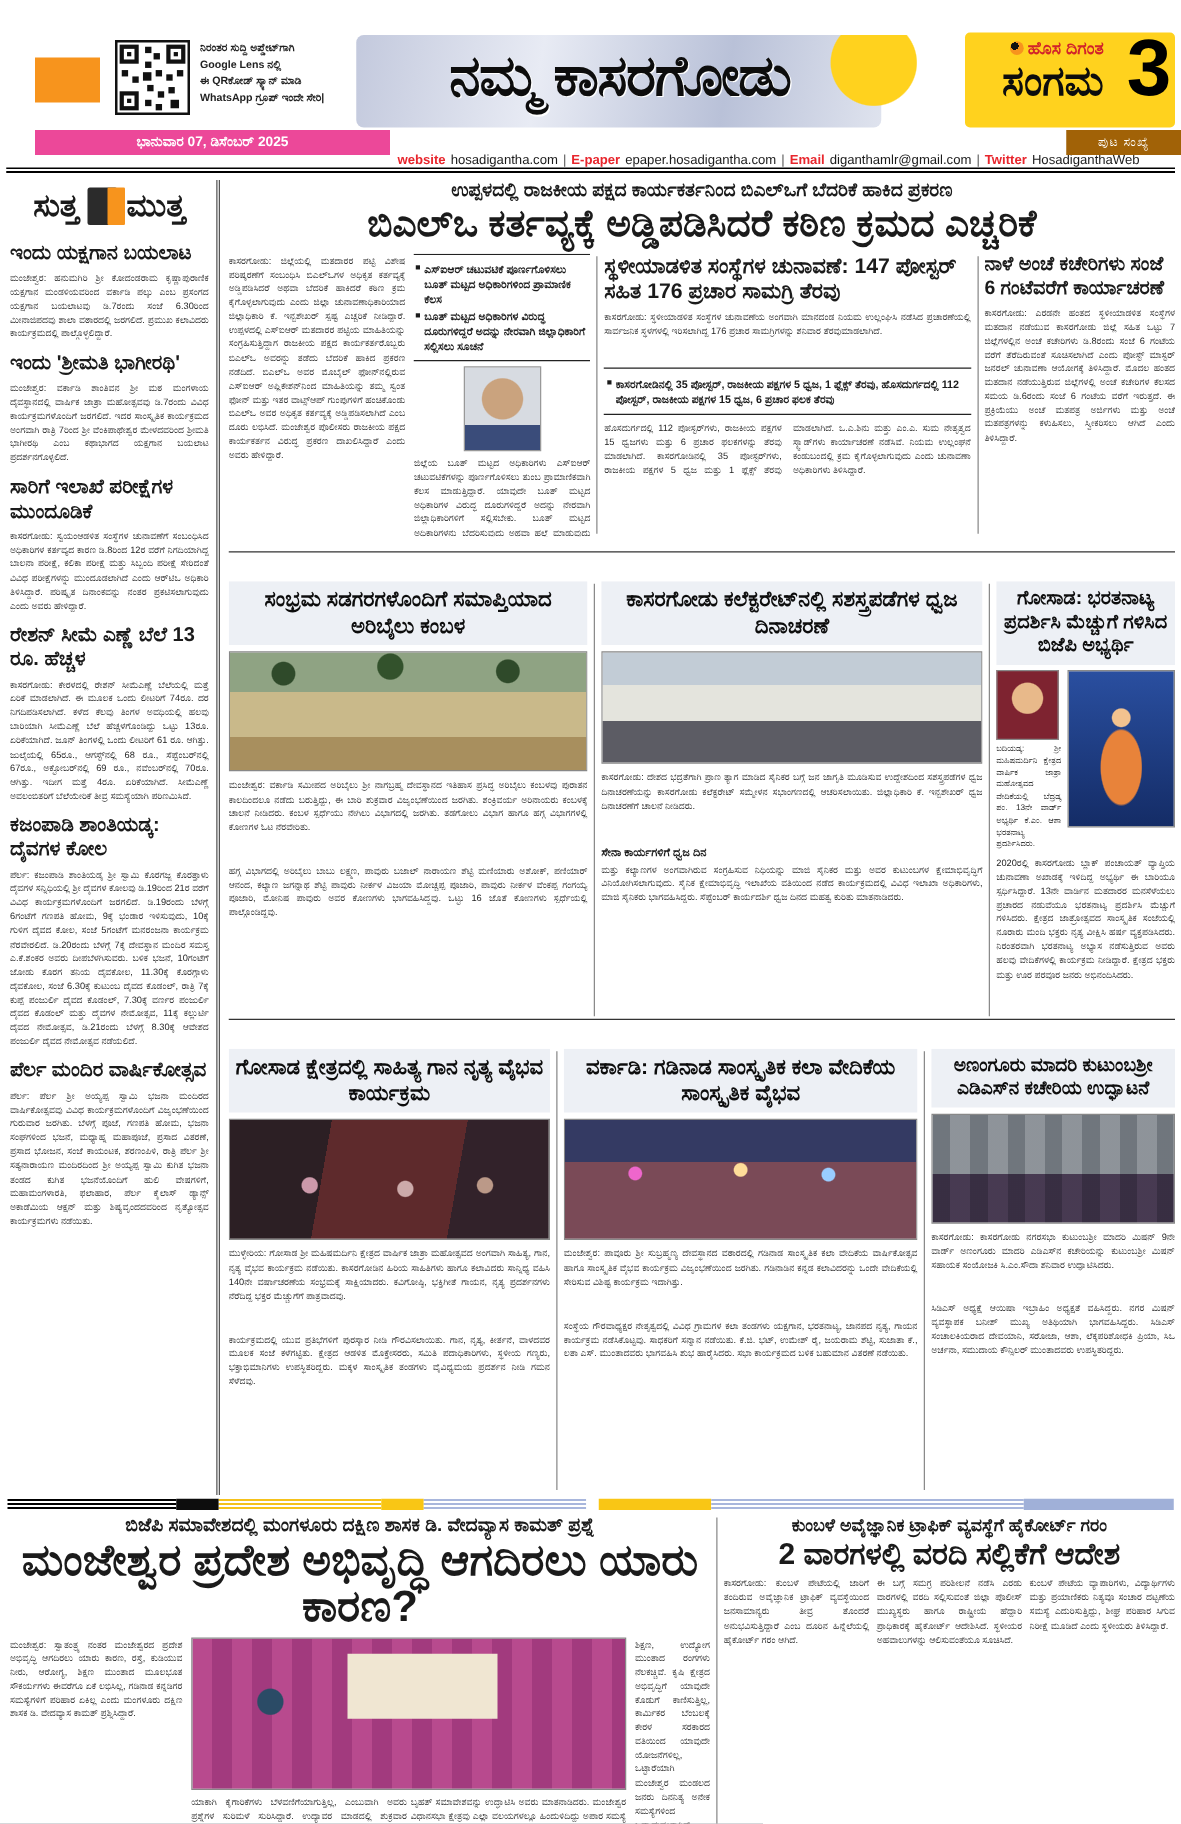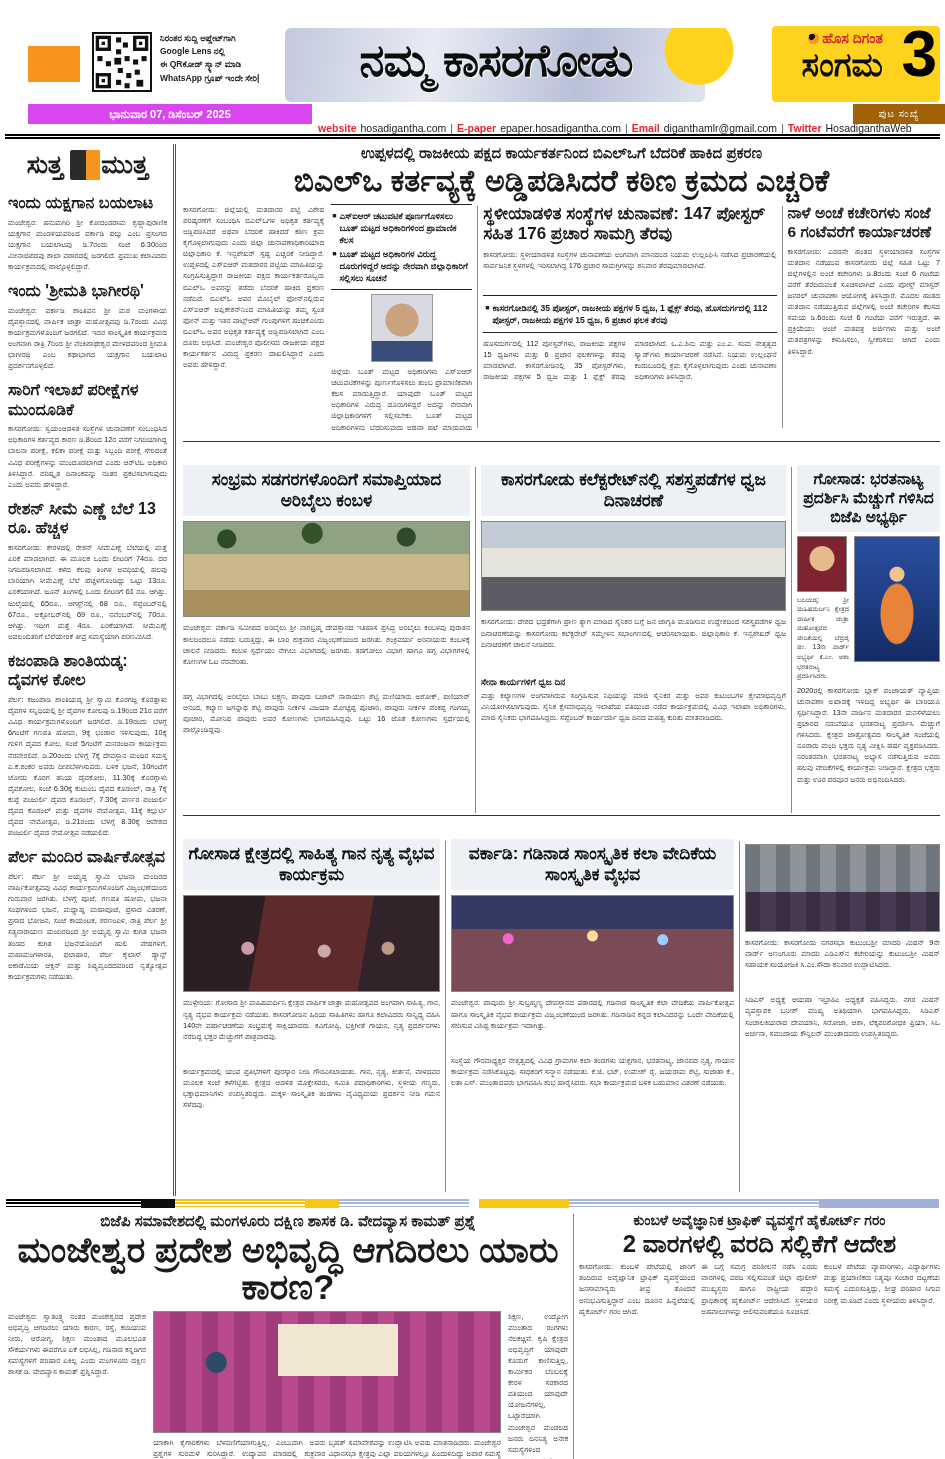--- a/index.html
+++ b/index.html
@@ -19,21 +19,21 @@
   .mast-band:after { content:""; position:absolute; right:-30px; top:0; width:120px; height:74px;
     background:radial-gradient(circle at 70% 30%, #ffd21e 0 34px, transparent 35px); }
   .mast-title { position:absolute; left:296px; top:34px; width:400px; text-align:center;
     font-size:45px; font-weight:900; letter-spacing:-1px; color:#0d0d0d; line-height:1.2; text-shadow:1px 1px 0 #fff; }
   .brand-block { position:absolute; right:5px; top:26px; width:168px; height:76px; background:#ffd21e; border-radius:4px; }
   .brand-line { position:absolute; right:62px; top:30px; display:flex; align-items:center; gap:3px; }
   .bird { width:11px; height:11px; border-radius:50%; background:radial-gradient(circle at 35% 35%, #111 0 3px, #f7941d 3px 6px); }
   .brand-name { font-size:14px; font-weight:900; color:#d2232a; }
   .edition { position:absolute; right:62px; top:46px; font-size:33px; font-weight:900; color:#0d0d0d; }
   .pageno { position:absolute; right:8px; top:22px; font-size:64px; font-weight:900; color:#000; line-height:1; }
-  .date-bar { position:absolute; left:28px; top:104px; width:284px; height:20px; background:#d946ef;
+  .date-bar { position:absolute; left:28px; top:104px; width:284px; height:20px; background:#ec4899;
     color:#fff; font-size:11px; font-weight:700; display:flex; align-items:center; justify-content:center; }
   .info-bar { position:absolute; left:318px; top:118px; width:528px; height:20px; display:flex; align-items:center;
     gap:4px; font-size:10.5px; white-space:nowrap; }
   .info-bar .lbl { color:#e8262d; font-weight:700; }
   .info-bar .sep { color:#555; }
   .pagelabel { position:absolute; right:0; top:104px; width:92px; height:20px; background:#a16207; color:#fff;
     font-size:10px; display:flex; align-items:center; justify-content:center; letter-spacing:1px; }
   .hdr-rule { height:6px; margin:0 5px; background:repeating-linear-gradient(#000 0 1.6px,#fff 1.6px 3.2px,#000 3.2px 4.8px,#fff 4.8px 6px); }
   
   #topband { display:flex; padding:4px 5px 0 8px; height:1056px; }
@@ -336,20 +336,21 @@
         <div class="blk blkE">
           <div class="hbox">ವರ್ಕಾಡಿ: ಗಡಿನಾಡ ಸಾಂಸ್ಕೃತಿಕ ಕಲಾ ವೇದಿಕೆಯ ಸಾಂಸ್ಕೃತಿಕ ವೈಭವ</div>
           <div class="photo ph-groupE"></div>
           <div class="s2-row">
             <div class="bd">ಮಂಜೇಶ್ವರ: ಪಾವೂರು ಶ್ರೀ ಸುಬ್ರಹ್ಮಣ್ಯ ದೇವಸ್ಥಾನದ ವಠಾರದಲ್ಲಿ ಗಡಿನಾಡ ಸಾಂಸ್ಕೃತಿಕ ಕಲಾ ವೇದಿಕೆಯ ವಾರ್ಷಿಕೋತ್ಸವ ಹಾಗೂ ಸಾಂಸ್ಕೃತಿಕ ವೈಭವ ಕಾರ್ಯಕ್ರಮ ವಿಜೃಂಭಣೆಯಿಂದ ಜರಗಿತು. ಗಡಿನಾಡಿನ ಕನ್ನಡ ಕಲಾವಿದರನ್ನು ಒಂದೇ ವೇದಿಕೆಯಲ್ಲಿ ಸೇರಿಸುವ ವಿಶಿಷ್ಟ ಕಾರ್ಯಕ್ರಮ ಇದಾಗಿತ್ತು.</div>
             <div class="bd">ಸಂಸ್ಥೆಯ ಗೌರವಾಧ್ಯಕ್ಷರ ನೇತೃತ್ವದಲ್ಲಿ ವಿವಿಧ ಗ್ರಾಮಗಳ ಕಲಾ ತಂಡಗಳು ಯಕ್ಷಗಾನ, ಭರತನಾಟ್ಯ, ಜಾನಪದ ನೃತ್ಯ, ಗಾಯನ ಕಾರ್ಯಕ್ರಮ ನಡೆಸಿಕೊಟ್ಟವು. ಸಾಧಕರಿಗೆ ಸನ್ಮಾನ ನಡೆಯಿತು. ಕೆ.ಜಿ. ಭಟ್, ಉಮೇಶ್ ರೈ, ಜಯರಾಮ ಶೆಟ್ಟಿ, ಸುಜಾತಾ ಕೆ., ಲತಾ ಎಸ್. ಮುಂತಾದವರು ಭಾಗವಹಿಸಿ ಶುಭ ಹಾರೈಸಿದರು. ಸಭಾ ಕಾರ್ಯಕ್ರಮದ ಬಳಿಕ ಬಹುಮಾನ ವಿತರಣೆ ನಡೆಯಿತು.</div>
           </div>
         </div>
         <div class="vr"></div>
         <div class="blk blkF">
+          <div class="hbox" style="font-size:15px">ಅಣಂಗೂರು ಮಾದರಿ ಕುಟುಂಬಶ್ರೀ ಎಡಿಎಸ್‌ನ ಕಚೇರಿಯ ಉದ್ಘಾಟನೆ</div>
           <div class="photo ph-groupF"></div>
           <div class="s2-row">
             <div class="bd">ಕಾಸರಗೋಡು: ಕಾಸರಗೋಡು ನಗರಸಭಾ ಕುಟುಂಬಶ್ರೀ ಮಾದರಿ ಮಿಷನ್ 9ನೇ ವಾರ್ಡ್ ಅಣಂಗೂರು ಮಾದರಿ ಎಡಿಎಸ್‌ನ ಕಚೇರಿಯನ್ನು ಕುಟುಂಬಶ್ರೀ ಮಿಷನ್ ಸಹಾಯಕ ಸಂಯೋಜಕಿ ಸಿ.ಎಂ.ಸೌದಾ ಶನಿವಾರ ಉದ್ಘಾಟಿಸಿದರು.</div>
             <div class="bd">ಸಿಡಿಎಸ್ ಅಧ್ಯಕ್ಷೆ ಆಯಿಷಾ ಇಬ್ರಾಹಿಂ ಅಧ್ಯಕ್ಷತೆ ವಹಿಸಿದ್ದರು. ನಗರ ಮಿಷನ್ ವ್ಯವಸ್ಥಾಪಕ ಬನೀಶ್ ಮುಖ್ಯ ಅತಿಥಿಯಾಗಿ ಭಾಗವಹಿಸಿದ್ದರು. ಸಿಡಿಎಸ್ ಸಂಚಾಲಕಿಯರಾದ ದೇವಯಾನಿ, ಸರೋಜಾ, ಆಶಾ, ಲೆಕ್ಕಪರಿಶೋಧಕಿ ಪ್ರಿಯಾ, ಸಿಒ ಅರ್ಚನಾ, ಸಮುದಾಯ ಕೌನ್ಸಿಲರ್ ಮುಂತಾದವರು ಉಪಸ್ಥಿತರಿದ್ದರು.</div>
           </div>
         </div>
       </section>
     </div>
   </div>
 

